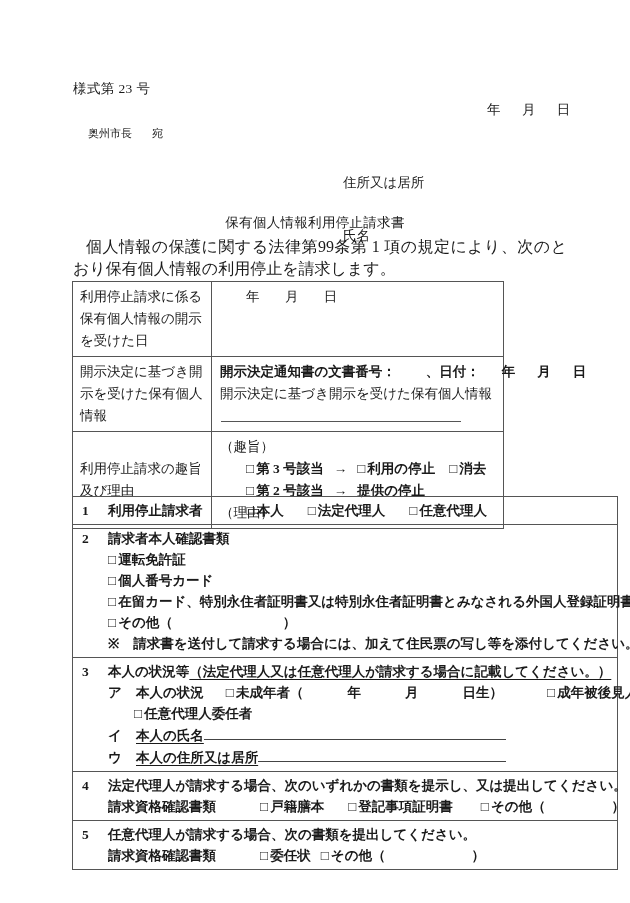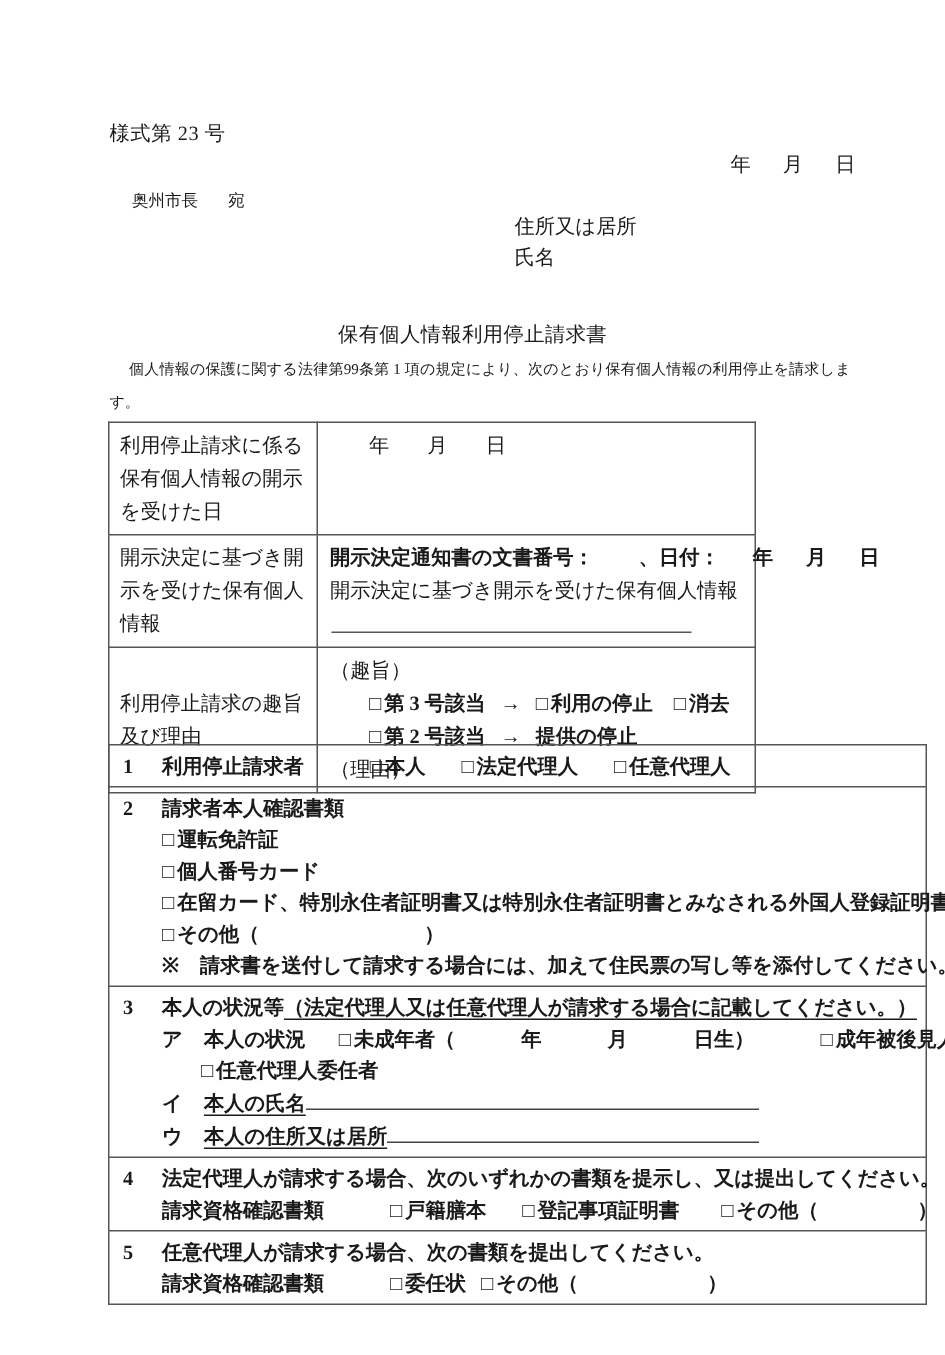--- a/index.html
+++ b/index.html
@@ -50,38 +50,38 @@
   }
   .addressee .suffix { margin-left: 20px; }
 
   .applicant-block {
     position: absolute;
     left: 343px;
     top: 140px;
     font-size: 13.5px;
     line-height: 21px;
   }
-  .applicant-block div { white-space: nowrap; }
+  .applicant-block div { white-space: nowrap; margin-top: 32px; }
 
   
   .doc-title {
     position: absolute;
     left: 0;
     top: 214px;
     width: 630px;
     text-align: center;
     font-size: 13.5px;
     letter-spacing: 0.3px;
   }
   .lead {
     position: absolute;
     left: 73px;
     top: 236px;
     width: 494px;
-    font-size: 10px;
+    font-size: 16px;
     line-height: 22px;
     text-indent: 13px;
     text-align: justify;
     text-justify: inter-character;
   }
 
   
   .tbl {
     position: absolute;
     border-collapse: collapse;

